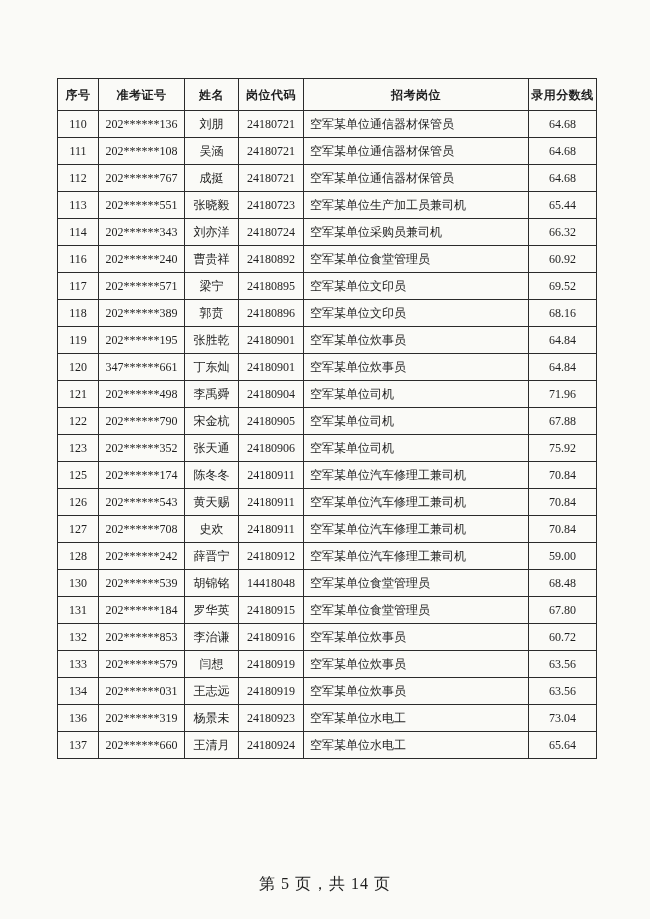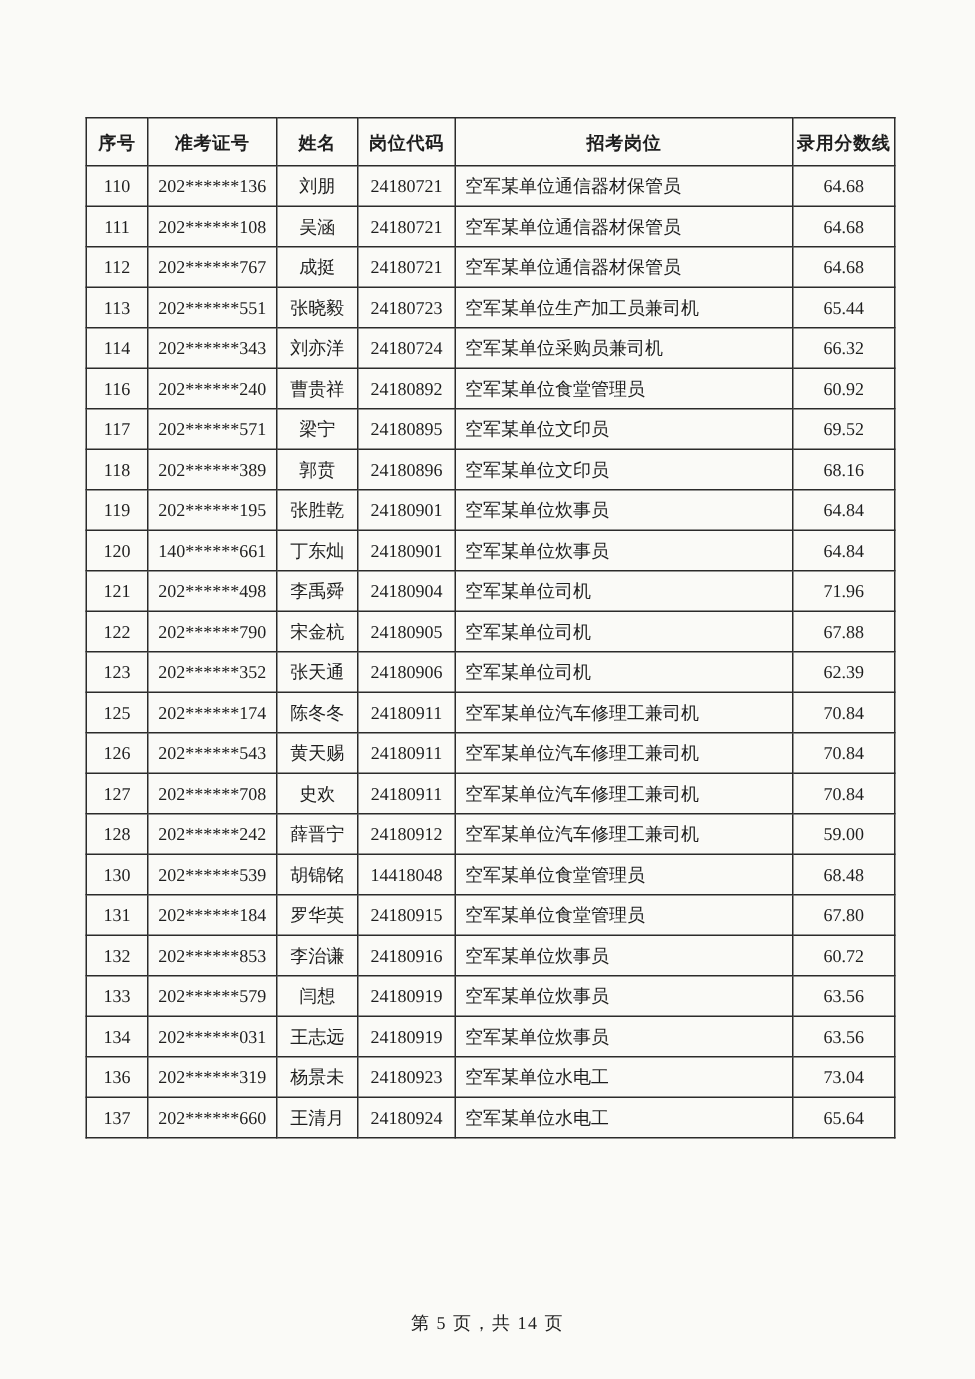--- a/index.html
+++ b/index.html
@@ -53,21 +53,21 @@
     text-align: left;
     padding-left: 6px;
     margin-left: 32px;
   }
   .page-footer {
     position: absolute;
     left: 0;
     top: 874px;
     width: 650px;
     text-align: center;
-    font-size: 12px;
+    font-size: 16px;
     letter-spacing: 1px;
     color: #1e1e1e;
   }
 </style>
 </head>
 <body>
 
 <div class="page">
 
   <table class="score-table">
@@ -157,21 +157,21 @@
         <tr>
           <td class="c0">119</td>
           <td class="c1">202******195</td>
           <td class="c2">张胜乾</td>
           <td class="c3">24180901</td>
           <td class="c4">空军某单位炊事员</td>
           <td class="c5">64.84</td>
         </tr>
         <tr>
           <td class="c0">120</td>
-          <td class="c1">140******661</td>
+          <td class="c1">347******661</td>
           <td class="c2">丁东灿</td>
           <td class="c3">24180901</td>
           <td class="c4">空军某单位炊事员</td>
           <td class="c5">64.84</td>
         </tr>
         <tr>
           <td class="c0">121</td>
           <td class="c1">202******498</td>
           <td class="c2">李禹舜</td>
           <td class="c3">24180904</td>
@@ -185,21 +185,21 @@
           <td class="c3">24180905</td>
           <td class="c4">空军某单位司机</td>
           <td class="c5">67.88</td>
         </tr>
         <tr>
           <td class="c0">123</td>
           <td class="c1">202******352</td>
           <td class="c2">张天通</td>
           <td class="c3">24180906</td>
           <td class="c4">空军某单位司机</td>
-          <td class="c5">62.39</td>
+          <td class="c5">75.92</td>
         </tr>
         <tr>
           <td class="c0">125</td>
           <td class="c1">202******174</td>
           <td class="c2">陈冬冬</td>
           <td class="c3">24180911</td>
           <td class="c4">空军某单位汽车修理工兼司机</td>
           <td class="c5">70.84</td>
         </tr>
         <tr>

